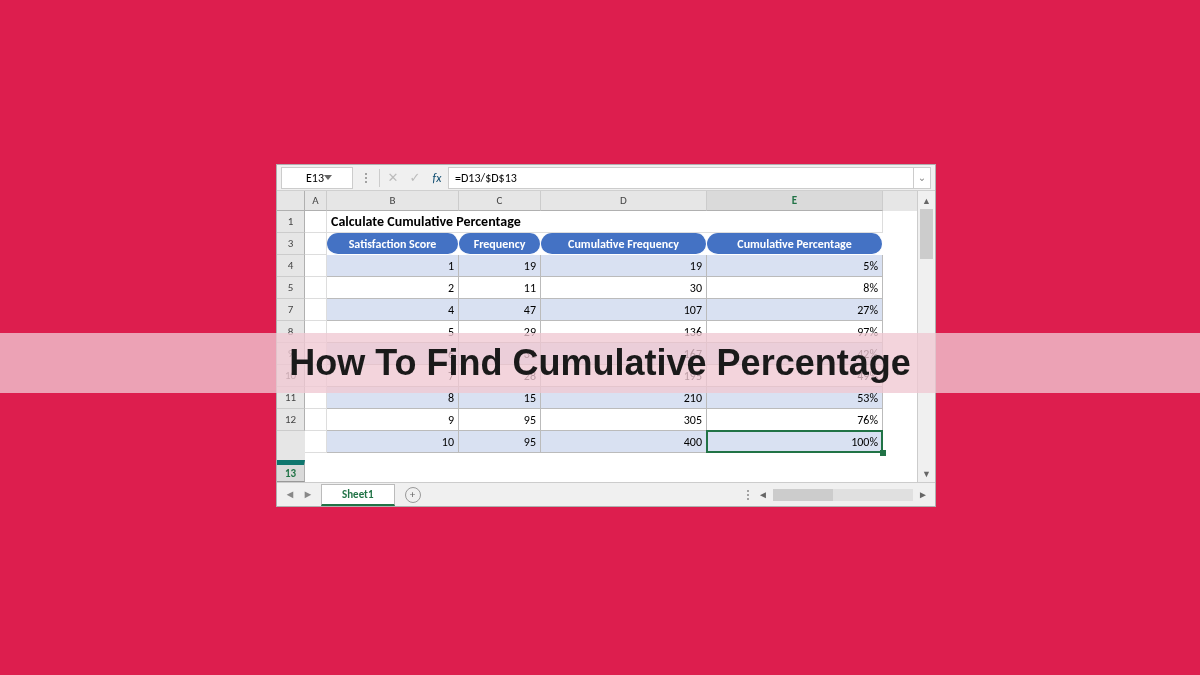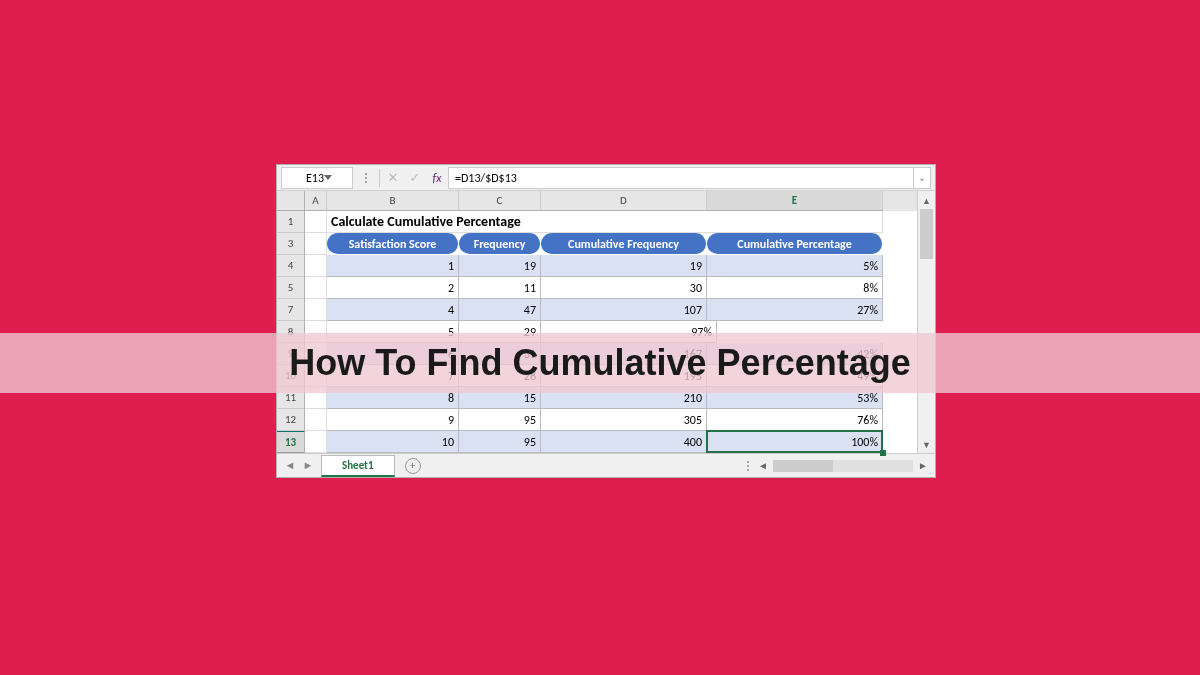--- a/index.html
+++ b/index.html
@@ -7,28 +7,28 @@
 .excel-window { position: absolute; left: 276px; top: 164px; width: 660px; background: #fff; border: 1px solid #b0b0b0; }
 .formula-bar { display: flex; align-items: center; background: #f0f0f0; border-bottom: 1px solid #d0d0d0; height: 26px; font-size: 12px; }
 .name-box { width: 72px; height: 22px; background: #fff; border: 1px solid #ccc; margin: 2px 2px 2px 4px; padding: 2px 24px; display: flex; align-items: center; }
 .name-box-arrow { width:0; height:0; border-left:4px solid transparent; border-right:4px solid transparent; border-top:5px solid #666; margin-left: auto; }
 .fb-sep { width: 1px; height: 18px; background: #ccc; margin: 0 2px; }
 .fb-btn { width: 22px; height: 22px; display: flex; align-items: center; justify-content: center; color: #888; }
 .fb-btn.dots { flex-direction: column; gap: 2px; }
 .dot { width: 2px; height: 2px; background: #888; border-radius: 50%; }
 .fb-x { font-size: 13px; color: #bbb; }
 .fb-check { font-size: 13px; color: #bbb; }
-.fb-fx { font-style: italic; font-size: 12px; color: #701a75; }
+.fb-fx { font-style: italic; font-size: 12px; color: #0c4a6e; }
 .formula-input { flex: 1; background: #fff; border: 1px solid #ccc; border-right: none; height: 22px; margin: 2px 0; padding: 2px 6px; font-size: 12px; display: flex; align-items: center; }
 .formula-expand { width: 18px; background: #fff; border: 1px solid #ccc; height: 22px; margin: 2px 4px 2px 0; display: flex; align-items: center; justify-content: center; color: #888; font-size: 10px; }
 .grid-area { display: flex; }
 .row-headers { width: 28px; background: #e6e6e6; }
 .corner { height: 20px; border-right: 1px solid #b0b0b0; border-bottom: 1px solid #b0b0b0; background: #e6e6e6; }
 .row-hdr { height: 22px; border-right: 1px solid #b0b0b0; border-bottom: 1px solid #ccc; text-align: center; font-size: 11px; color: #444; display: flex; align-items: center; justify-content: center; }
-.row-hdr.sel { background: #dadada; border-top: 1px solid #0f766e; border-bottom: 1px solid #999; font-weight: 600; color: #217346; }
+.row-hdr.sel { background: #dadada; border-top: 5px solid #0f766e; border-bottom: 1px solid #999; font-weight: 600; color: #217346; margin-top: 29px; }
 .cols-rows { flex: 1; position: relative; }
 .col-headers { display: flex; height: 20px; background: #e6e6e6; }
 .col-hdr { border-right: 1px solid #ccc; border-bottom: 1px solid #b0b0b0; text-align: center; font-size: 11px; color: #444; display: flex; align-items: center; justify-content: center; }
 .col-hdr.colA { width: 22px; }
 .col-hdr.colB { width: 132px; }
 .col-hdr.colC { width: 82px; }
 .col-hdr.colD { width: 166px; }
 .col-hdr.colE { width: 176px; }
 .col-hdr.sel { background: #dadada; font-weight: 600; color: #217346; }
 .data-row { display: flex; height: 22px; }
@@ -150,20 +150,21 @@
             <div class="cell colA"></div>
             <div class="cell colB data-cell data-num data-even">4</div>
             <div class="cell colC data-cell data-num data-even">47</div>
             <div class="cell colD data-cell data-num data-even">107</div>
             <div class="cell colE data-cell data-num data-even">27%</div>
           </div>
           <div class="data-row">
             <div class="cell colA"></div>
             <div class="cell colB data-cell data-num">5</div>
             <div class="cell colC data-cell data-num">29</div>
+            <div class="cell colD data-cell data-num">136</div>
             <div class="cell colE data-cell data-num">97%</div>
           </div>
           <div class="data-row">
             <div class="cell colA"></div>
             <div class="cell colB data-cell data-num data-even">6</div>
             <div class="cell colC data-cell data-num data-even">31</div>
             <div class="cell colD data-cell data-num data-even">167</div>
             <div class="cell colE data-cell data-num data-even">42%</div>
           </div>
           <div class="data-row">

